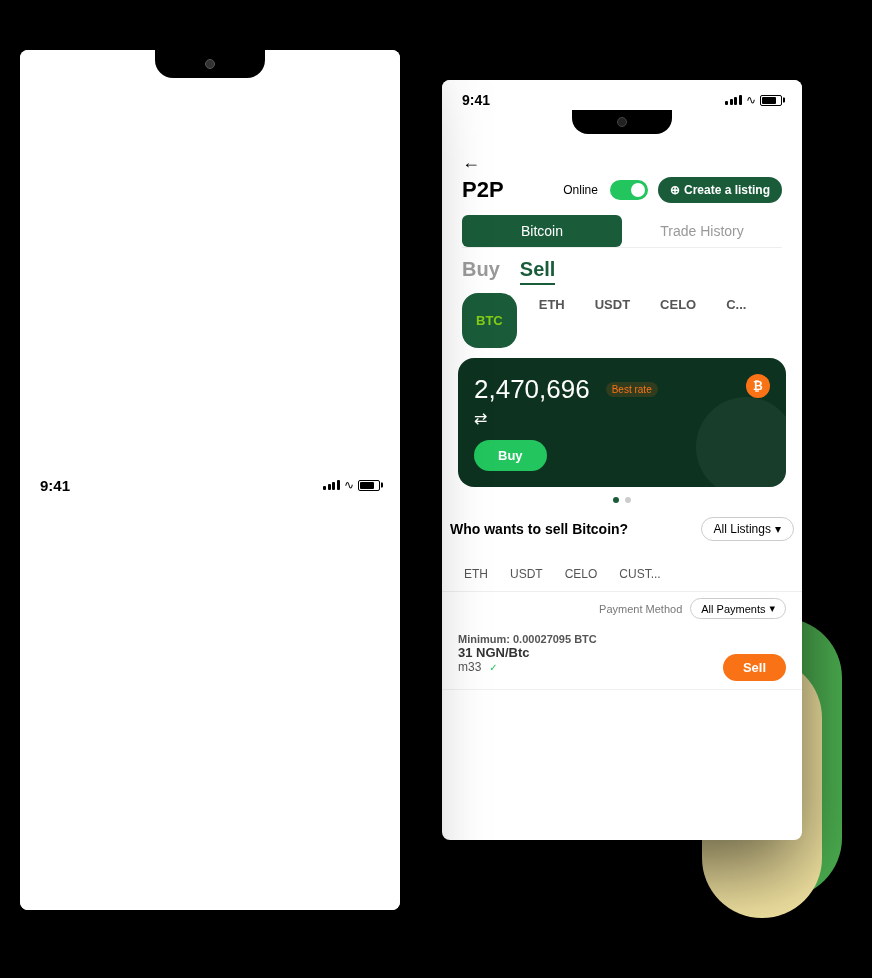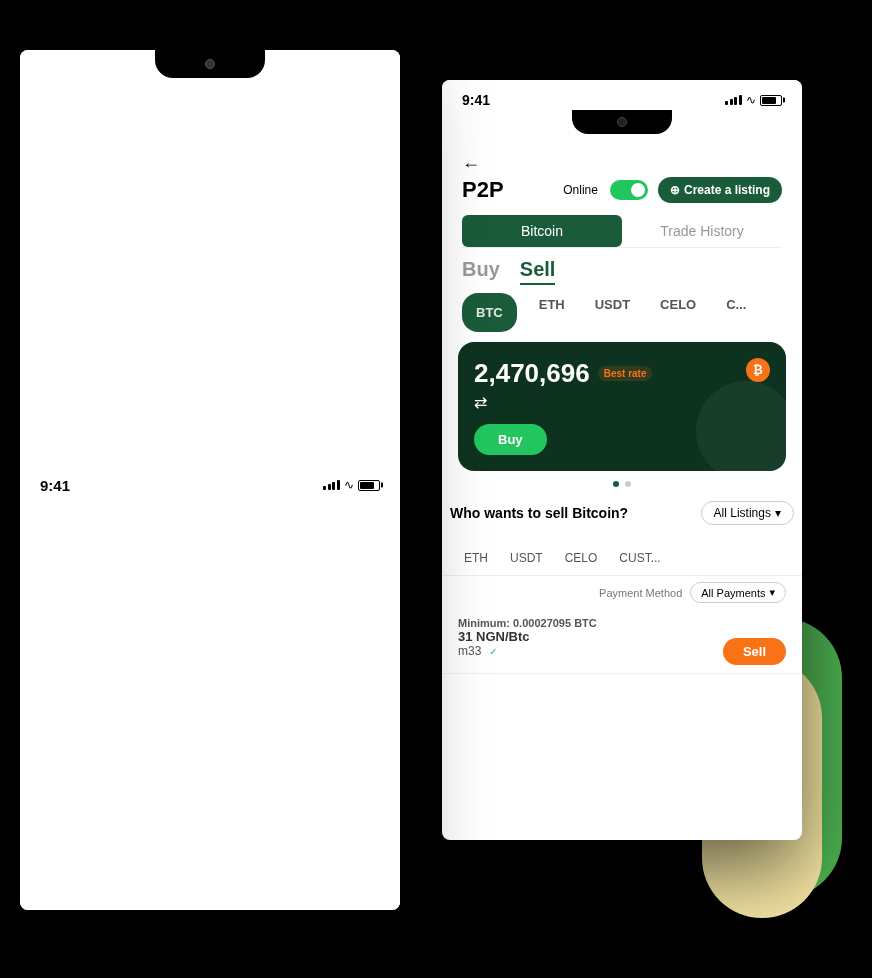--- a/index.html
+++ b/index.html
@@ -198,23 +198,23 @@
     }
     .crypto-tab {
       font-size: 13px; font-weight: 600;
       padding: 4px 8px;
       border-radius: 6px;
       cursor: pointer;
       color: #555;
     }
     .crypto-tab.active {
       background: #1a5c3a;
-      color: #e5e5e5;
+      color: #84cc16;
       border-radius: 16px;
-      padding: 12px 14px;
+      padding: 20px 14px;
     }
 
     
     .dark-card {
       margin: 10px 16px;
       background: #0d3320;
       border-radius: 16px;
       padding: 16px;
       color: #fff;
       position: relative;
@@ -222,22 +222,22 @@
     }
     .dark-card-bg-leaf {
       position: absolute;
       right: -10px; bottom: -10px;
       width: 100px; height: 100px;
       background: rgba(255,255,255,0.05);
       border-radius: 50%;
     }
     .dark-card-label { font-size: 11px; color: #aaa; margin-bottom: 4px; }
     .dark-card-price {
-      font-size: 26px; font-weight: 700;
-      display: flex; align-items: center; gap: 8px;
+      font-size: 26px; font-weight: 400;
+      display: flex; align-items: center; gap: 16px;
     }
     .best-rate {
       font-size: 10px; color: #f97316;
       background: rgba(249,115,22,0.15);
       padding: 2px 6px; border-radius: 8px;
     }
     .dark-card-coin-icon {
       width: 24px; height: 24px;
       background: #f97316;
       border-radius: 50%;

